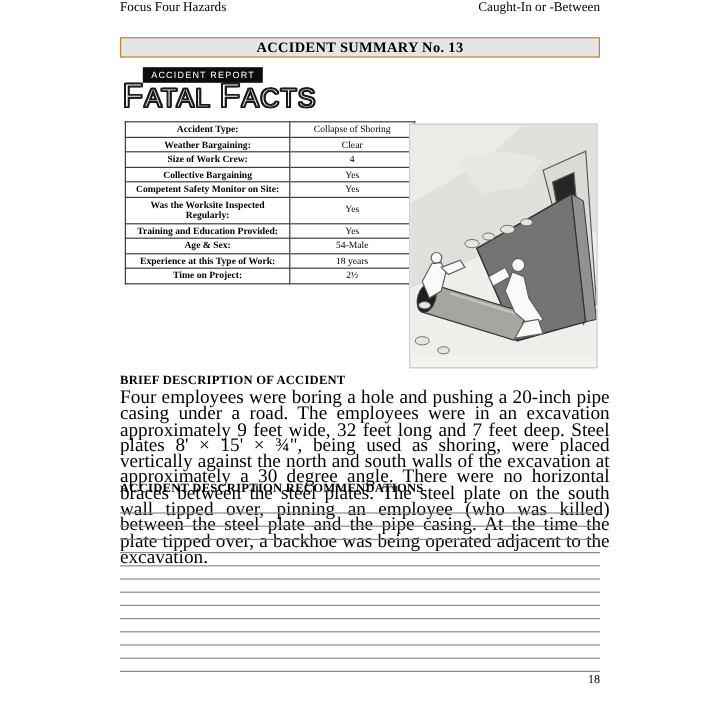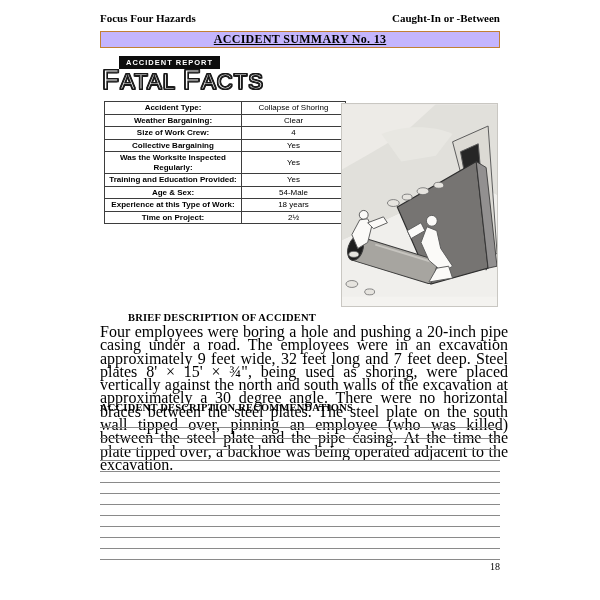--- a/index.html
+++ b/index.html
@@ -4,59 +4,59 @@
 <style>
   html,body { margin:0; padding:0; background:#ffffff; }
   #page {
     position:relative; width:600px; height:600px; background:#ffffff;
     font-family:"Liberation Serif", serif; color:#000;
     overflow:hidden;
   }
 
   
   .hdr {
-    position:absolute; top:12px; left:100px; width:400px;
+    position:absolute; top:0; left:100px; width:400px;
     display:flex; justify-content:space-between;
-    font-weight:bold; font-size:11px;align-items:flex-end;
+    font-weight:normal; font-size:11px;align-items:flex-end;
   }
 
   
   .banner {
     position:absolute; top:31px; left:100px; width:400px; height:17px;
     background:#F2A341; border:1px solid #C28033;
     display:flex; align-items:center; justify-content:center;
     font-weight:bold; font-size:12px; letter-spacing:.3px;
     box-sizing:border-box;
   }
 
   
   .logo { position:absolute; top:56px; left:102px; width:240px; height:44px; }
   .logo-tag {
     position:absolute; top:0; left:17px; z-index:2;
     background:#0d0d0d; color:#fff;
-    font-family:"Liberation Sans", sans-serif; font-weight:bold;
+    font-family:"Liberation Sans", sans-serif; font-weight:normal;
     font-size:7.5px; letter-spacing:1px; padding:2px 7px 2px 7px;
   }
   .logo-words {
     position:absolute; top:8px; left:0; white-space:nowrap;
     font-family:"Liberation Sans", sans-serif; font-weight:normal;
     font-size:22px; letter-spacing:1px; color:#fff;
     -webkit-text-stroke:1.2px #1a1a1a;
     text-shadow:-1px -1px 0 #1a1a1a, 1px -1px 0 #1a1a1a, -1px 1px 0 #1a1a1a,
                  1px 1px 0 #1a1a1a, -1px 0 0 #1a1a1a, 1px 0 0 #1a1a1a,
                  0 -1px 0 #1a1a1a, 0 1px 0 #1a1a1a;
   }
   .logo-word { display:inline-block; margin-right:7px; }
   .logo-word::first-letter { font-size:1.28em; }
 
   
   .sum-table {
     position:absolute; top:101px; left:104px; width:235px;
     border-collapse:collapse; table-layout:fixed;
-    font-family:Liberation Sans, sans-serif;
+    font-family:Liberation Serif, serif;
   }
   .sum-table td {
     border:1px solid #3d3d3d;
     font-size:8px; line-height:9.5px;
     padding:1px 2px; text-align:center; vertical-align:middle;
   }
   .sum-table td.lbl { width:132px; font-weight:bold; }
   .sum-table td.val { width:99px; }
 
   
@@ -64,21 +64,21 @@
     position:absolute; top:103px; left:341px; width:157px; height:204px;
     border:1px solid #c9c7c2; box-sizing:border-box; background:#f5f4f2;
   }
   .pic svg { display:block; width:100%; height:100%; }
 
   
   .sec-heading {
     position:absolute; left:100px; width:408px;
     font-weight:bold; font-size:10.5px; letter-spacing:.2px;
   }
-  #desc-heading { top:312px;margin-left:28px; }
+  #desc-heading { top:312px; }
   #desc-body {
     position:absolute; top:325px; left:100px; width:408px;
     font-size:16px; line-height:13.3px; text-align:justify;
   }
   #rec-heading { top:402px; }
 
   
   #ruled-lines { position:absolute; top:417px; left:100px; width:400px; }
   .ruled-line { height:10px; border-bottom:1px solid #8a8a8a; }
 
@@ -91,21 +91,21 @@
 </head>
 <body>
 
 <div id="page">
 
   <div class="hdr">
     <span>Focus Four Hazards</span>
     <span>Caught-In or -Between</span>
   </div>
 
-  <div class="banner" style="background: #c4b5fd; border-color: rgb(194, 128, 51); text-decoration: underline;">
+  <div class="banner" style="background: #e5e5e5; border-color: rgb(194, 128, 51);">
     <span>ACCIDENT SUMMARY No. 13</span>
   </div>
 
   <div class="logo">
     <div class="logo-tag">ACCIDENT REPORT</div>
     <div class="logo-words">
       <span class="logo-word">FATAL</span><span class="logo-word">FACTS</span>
     </div>
   </div>
 
@@ -118,20 +118,24 @@
         <tr>
           <td class="lbl">Weather Bargaining:</td>
           <td class="val">Clear</td>
         </tr>
         <tr>
           <td class="lbl">Size of Work Crew:</td>
           <td class="val">4</td>
         </tr>
         <tr>
           <td class="lbl">Collective Bargaining</td>
+          <td class="val">Yes</td>
+        </tr>
+        <tr>
+          <td class="lbl">Competent Safety Monitor on Site:</td>
           <td class="val">Yes</td>
         </tr>
         <tr>
           <td class="lbl">Was the Worksite Inspected Regularly:</td>
           <td class="val">Yes</td>
         </tr>
         <tr>
           <td class="lbl">Training and Education Provided:</td>
           <td class="val">Yes</td>
         </tr>

